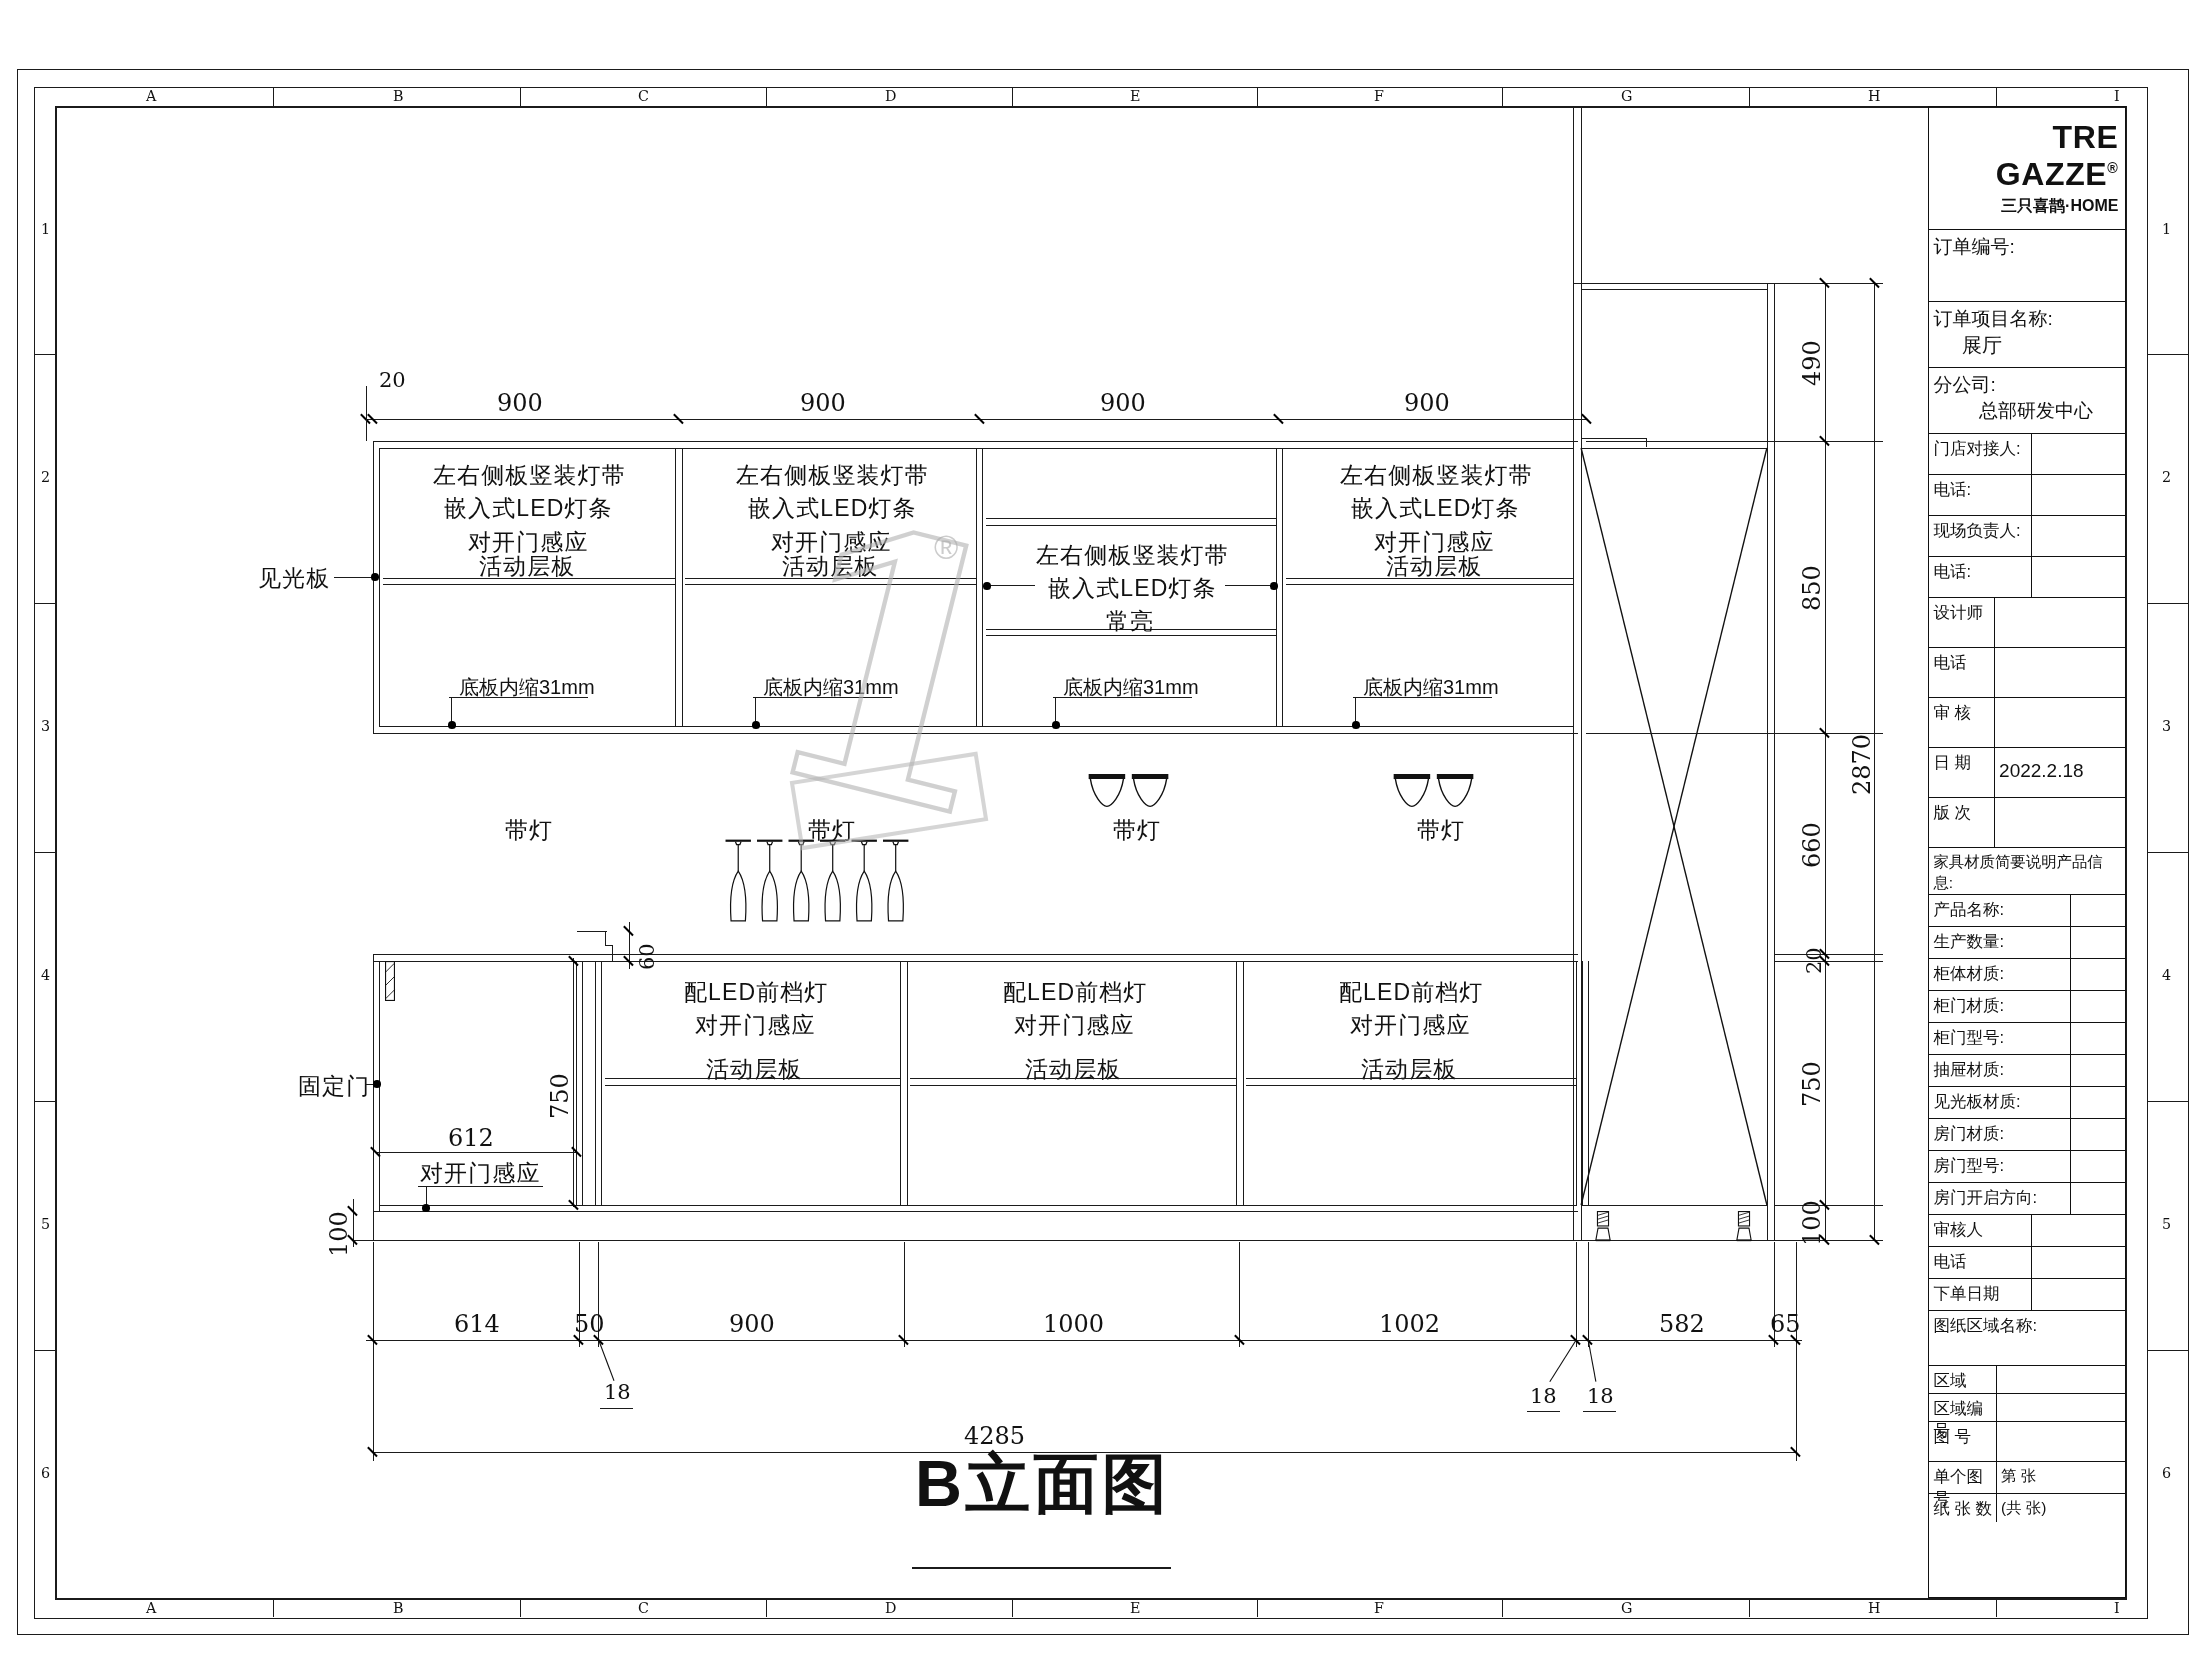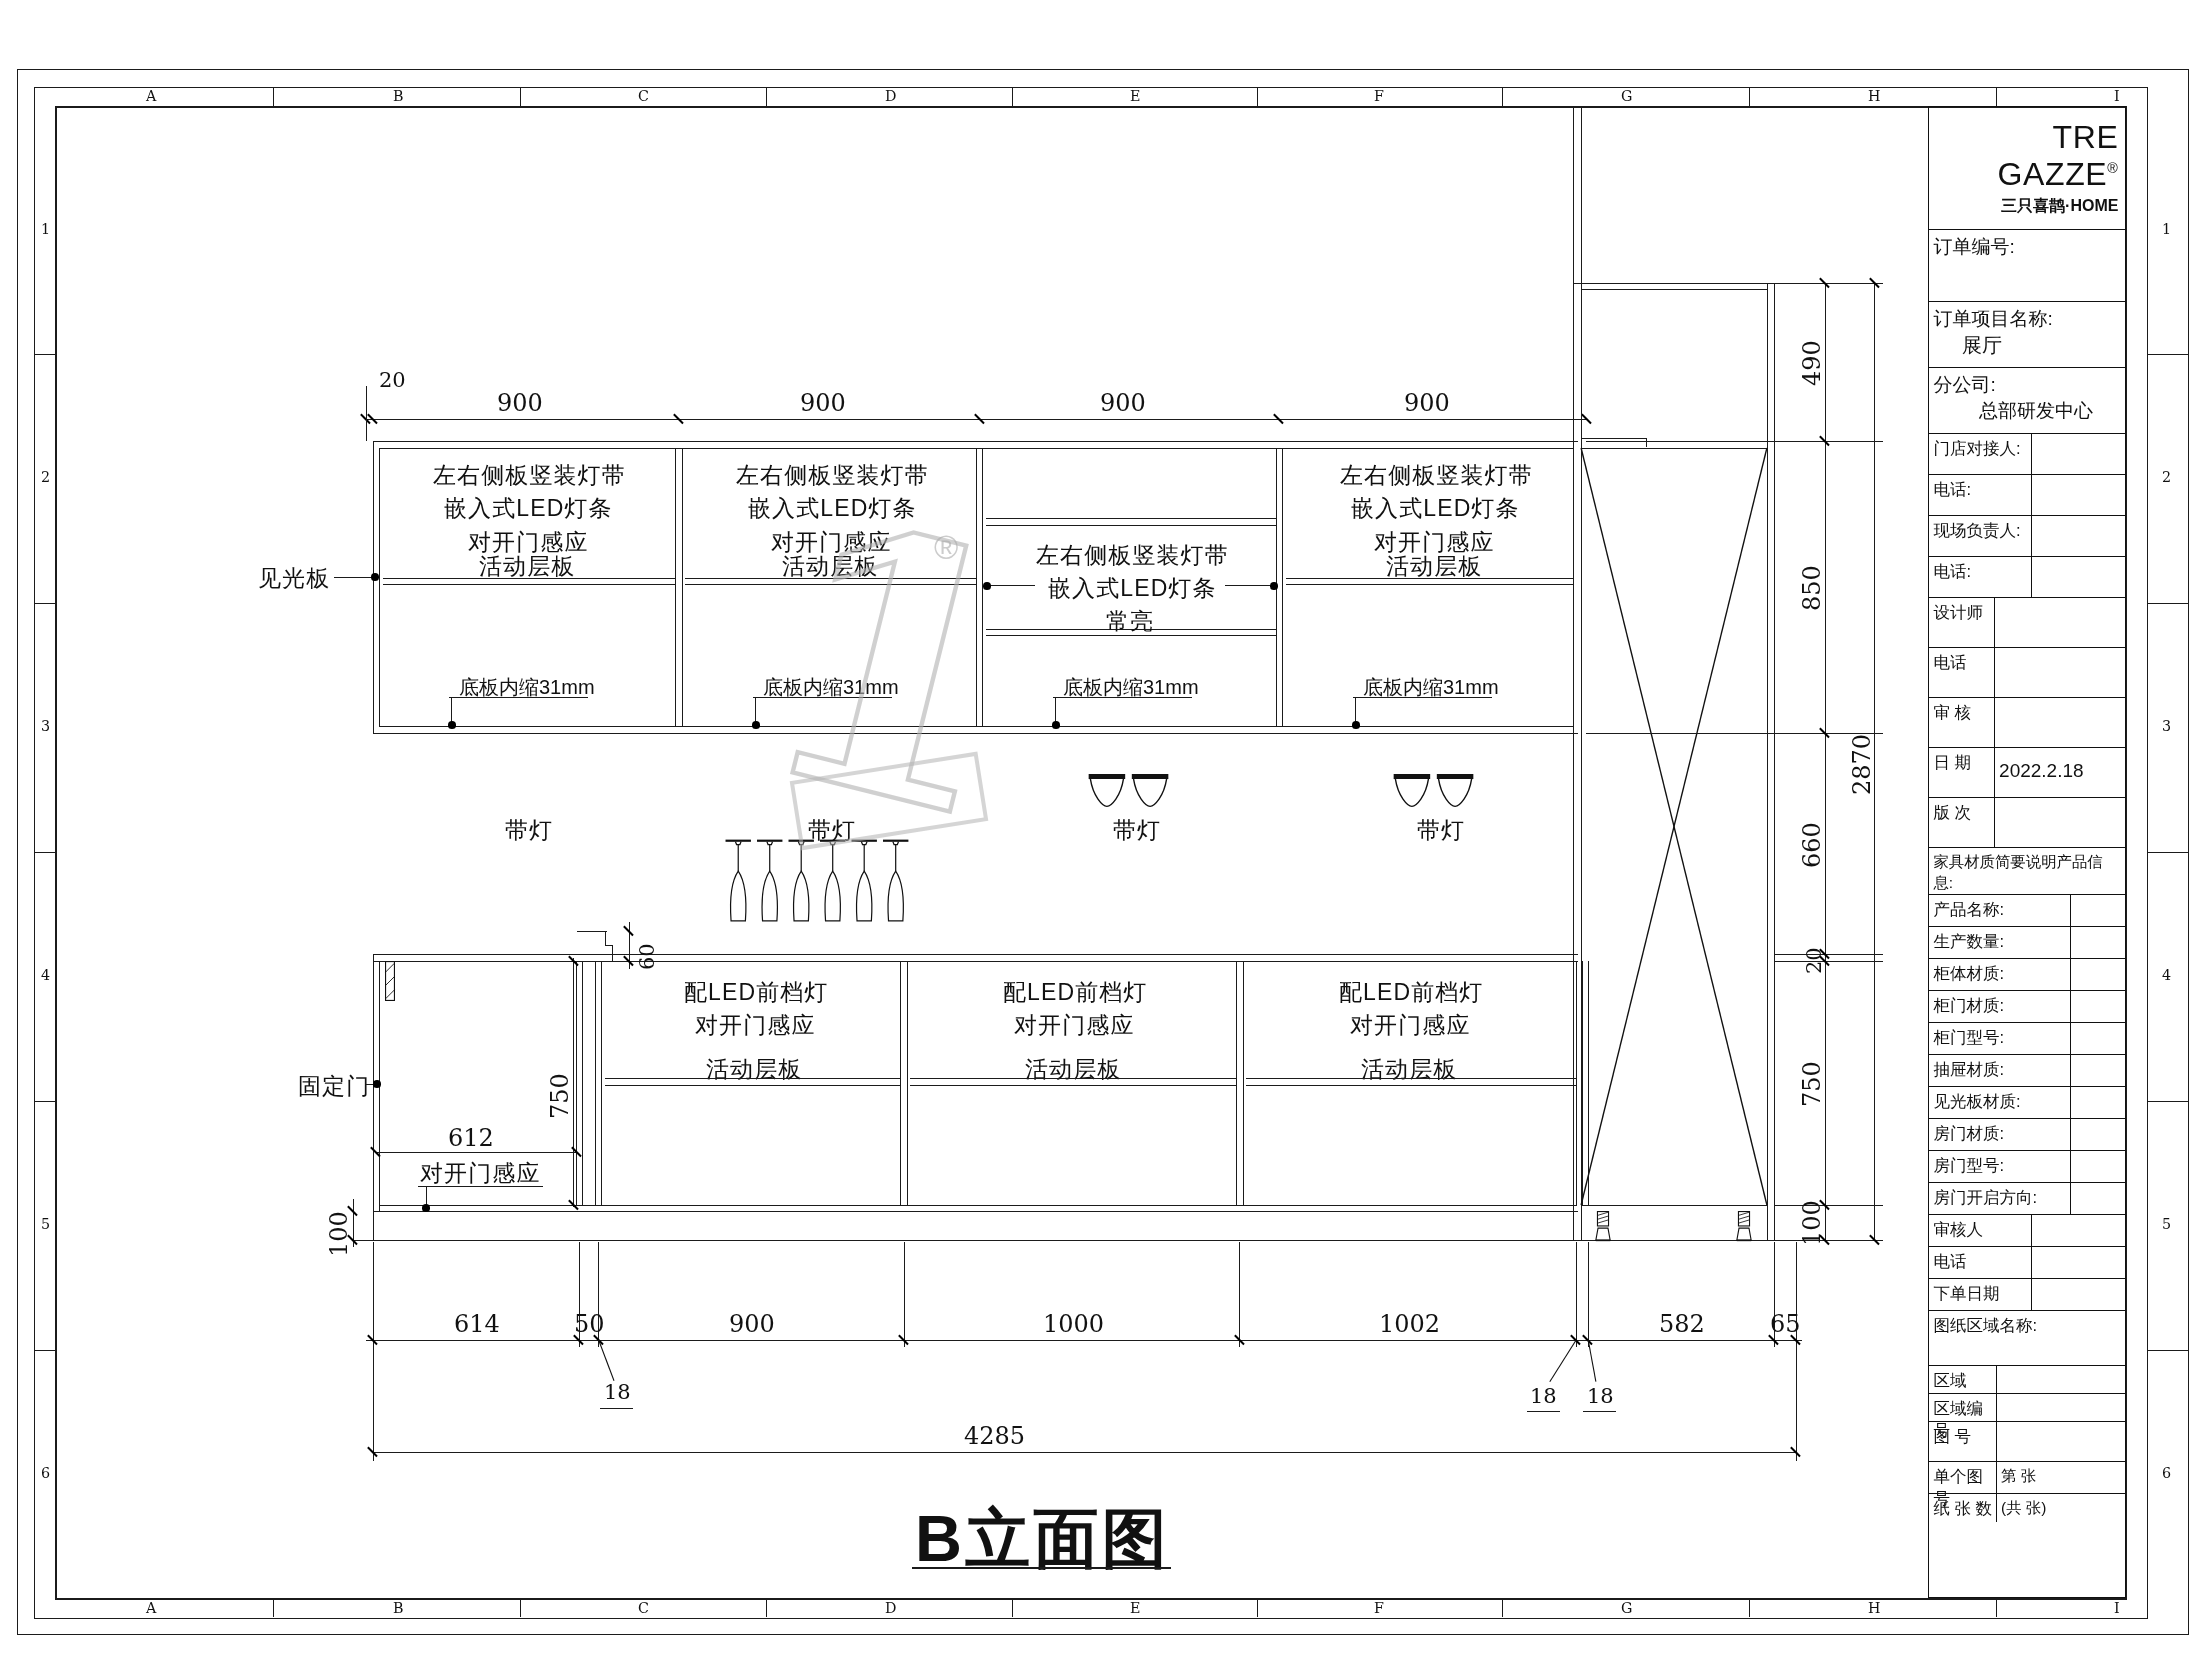--- a/index.html
+++ b/index.html
@@ -405,27 +405,27 @@
   <span class="t dim38" style="left:1530px;top:1384px">18</span>
   <i class="hl" style="left:1527px;top:1411px;width:33px"></i>
   <span class="t dim38" style="left:1587px;top:1384px">18</span>
   <i class="hl" style="left:1583px;top:1411px;width:33px"></i>
 
   <i class="hl" style="left:373px;top:1452px;width:1423px"></i>
   <i class="tick" style="left:366px;top:1451px"></i>
   <i class="tick" style="left:1789px;top:1451px"></i>
   <span class="t dim" style="left:964px;top:1422px">4285</span>
 
-  <span class="t" style="left:915px;top:1495px;font-size:65px;font-weight:bold;letter-spacing:3.3px">B立面图</span>
+  <span class="t" style="left:915px;top:1440px;font-size:65px;font-weight:bold;letter-spacing:3.3px">B立面图</span>
   <i class="hl thk" style="left:912px;top:1567px;width:259px"></i>
 
   <div id="tb">
     <div class="tr" style="height:123px;align-items:center;justify-content:center">
       <div style="text-align:right;padding-right:6.6px;width:100%">
-        <div style="font-size:32px;font-weight:normal;letter-spacing:0.6px">
+        <div style="font-size:32px;font-weight:bold;letter-spacing:0.6px">
           <span>TRE GAZZE</span><sup style="font-size:14.3px">®</sup>
         </div>
         <div style="font-size:16px;font-weight:bold;margin-top:3.3px">三只喜鹊·HOME</div>
       </div>
     </div>
     <div class="tr" style="height:72px">
       <span class="tl" style="font-size:19px">订单编号:</span>
     </div>
     <div class="tr stack" style="height:66px">
       <span class="tl" style="font-size:19px">订单项目名称:</span>

